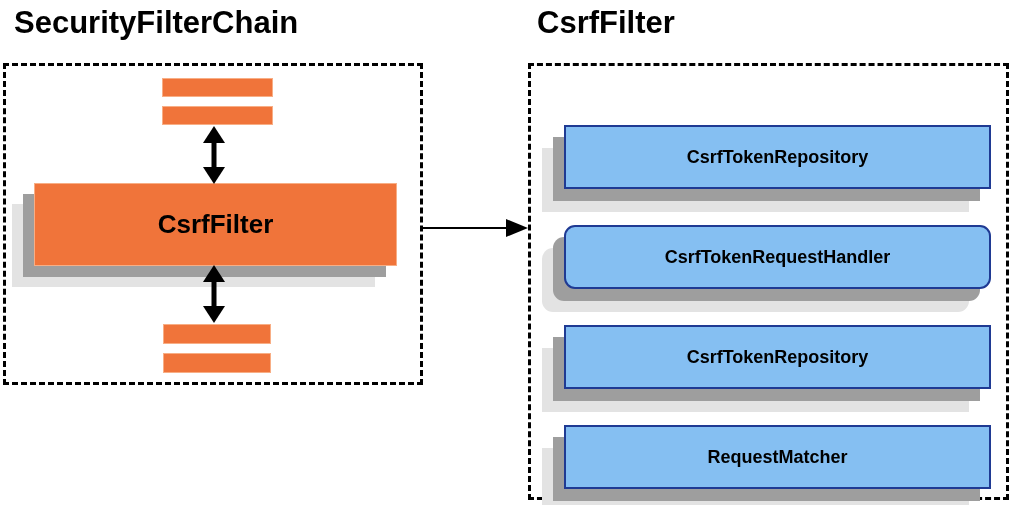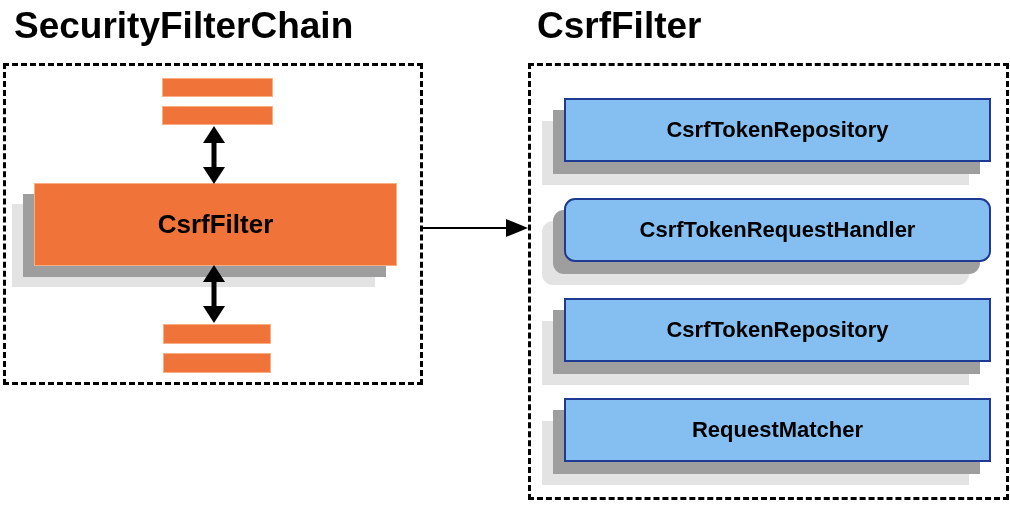--- a/index.html
+++ b/index.html
@@ -15,21 +15,21 @@
   html,body{background:#ffffff;}
   body{font-family:"Liberation Sans", sans-serif;}
   .stage{
     position:relative;
     width:1010px;height:505px;
     background:#ffffff;
     overflow:hidden;
   }
   .panel-title{
     position:absolute;
-    font-size:37px;
+    font-size:31px;
     font-weight:bold;
     color:var(--ink);
     letter-spacing:0px;
     white-space:nowrap;
   }
   .title-left{left:14px;top:5px;}
   .title-right{left:537px;top:5px;}
   .dashed-box{
     position:absolute;
     border:3px dashed var(--ink);
@@ -68,22 +68,23 @@
     left:422px;top:216px;width:106px;height:24px;
     z-index:2;
   }
   .component{
     position:absolute;
     left:33px;width:427px;height:64px;
     background:var(--blue-fill);
     border:2px solid var(--blue-border);
     box-shadow:-11px 12px 0 var(--shadow-dark), -22px 23px 0 var(--shadow-light);
     display:flex;align-items:center;justify-content:center;
-    font-size:22px;font-weight:bold;color:var(--ink);
+    font-size:18px;font-weight:bold;color:var(--ink);
     white-space:nowrap;
+    margin-top:27px;
   }
   .component-0{top:32px;}
   .component-1{top:132px;border-radius:11px;}
   .component-2{top:232px;}
   .component-3{top:332px;}
 </style>
 </head>
 <body>
 
 <div class="stage">

